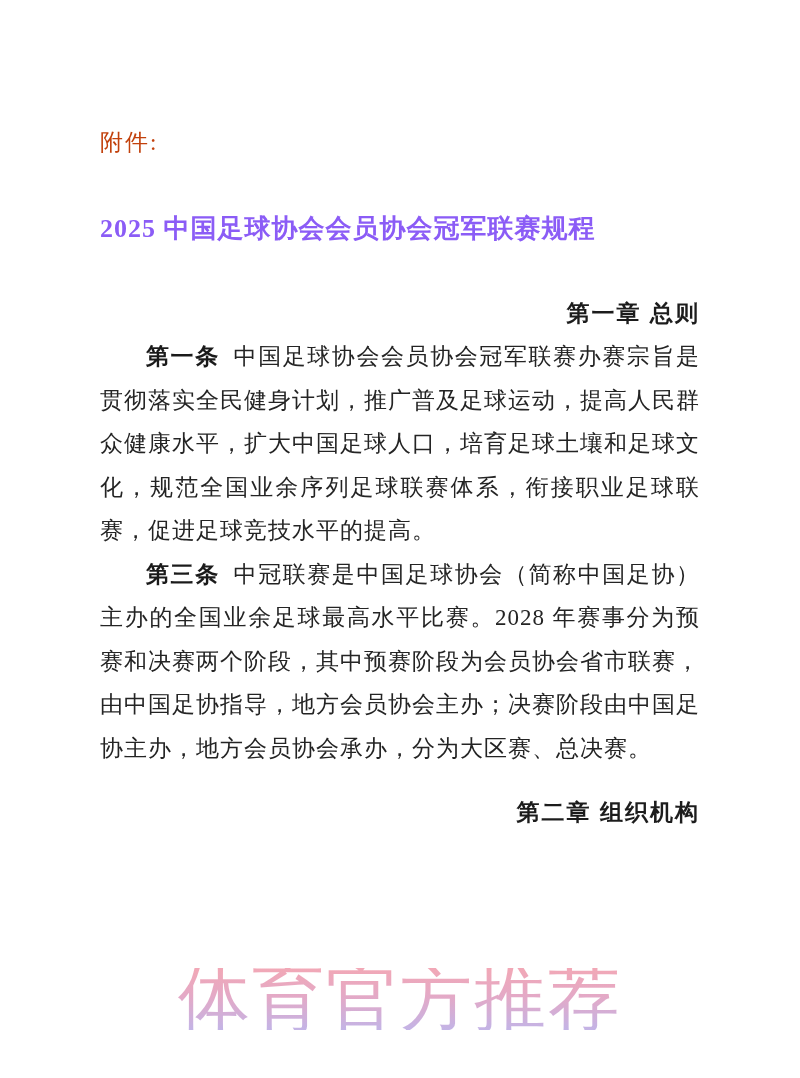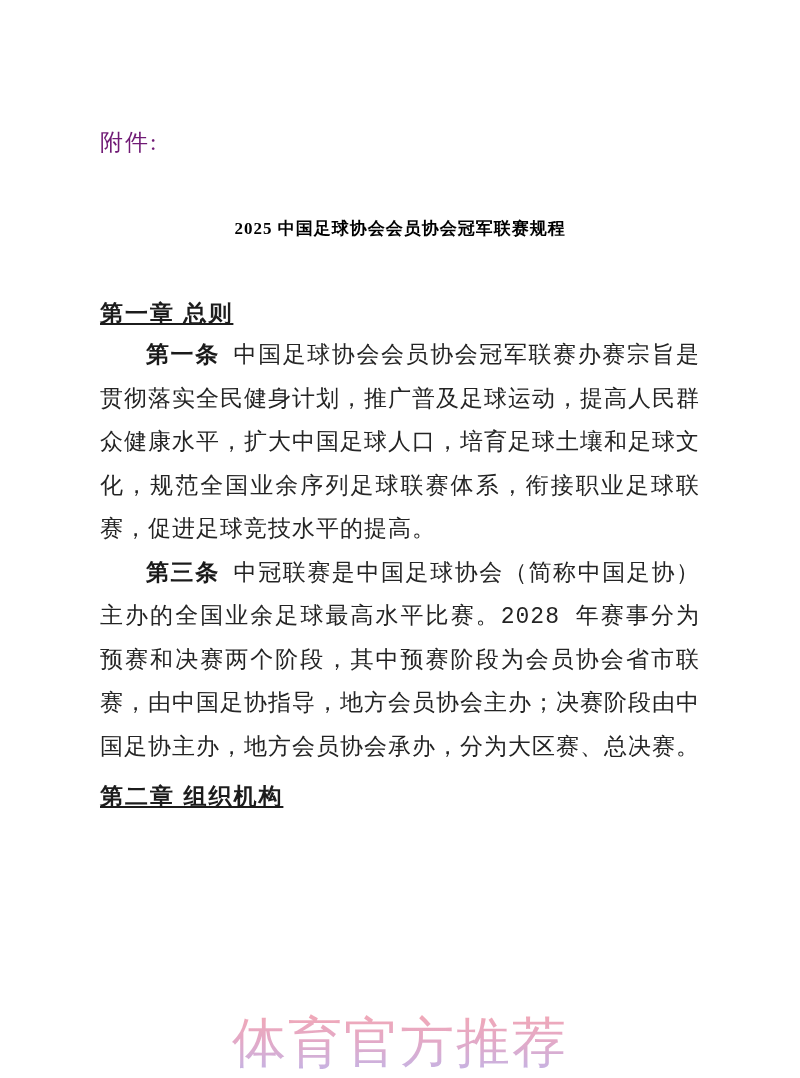--- a/index.html
+++ b/index.html
@@ -16,72 +16,69 @@
     box-sizing: border-box;
     padding: 128px 100px 0 100px;
     overflow: hidden;
     color: #1f1f1f;
     font-family: "Liberation Serif", "DejaVu Serif", serif;
   }
   .attachment {
     font-size: 23px;
     line-height: 30px;
     letter-spacing: 2px;
-    color: #701a75;
+    color: #c2410c;
   }
   .doc-title {
     margin: 55px 0 0 0;
-    text-align: center;
-    font-size: 17px;
+    font-size: 26px;
     line-height: 32px;
     font-weight: bold;
     letter-spacing: 1px;
-    color: #000000;
+    color: #8b5cf6;
     font-family: "Liberation Serif", "DejaVu Serif", serif;
   }
   .chapter-heading {
     margin: 54px 0 0 0;
-    text-align: left;
+    text-align: right;
     font-size: 23px;
     line-height: 28px;
     font-weight: bold;
     letter-spacing: 2px;
     color: #1c1c1c;
     font-family: "Liberation Sans", "DejaVu Sans", sans-serif;
-    text-decoration: underline;
   }
   .chapter-heading.second {
-    margin-top: 12px;
+    margin-top: 28px;
   }
   .body-block {
     margin-top: 8px;
-    font-family: Liberation Mono, monospace;
   }
   .article {
     margin: 0;
     font-size: 23px;
     line-height: 43.5px;
     text-align: justify;
     text-justify: inter-word;
     text-indent: 2em;
     letter-spacing: 1px;
     color: #242424;
   }
   .article .art-num {
     font-weight: bold;
     margin-right: 0.6em;
     color: #1a1a1a;
   }
   .watermark {
     position: absolute;
-    top: 1012px;
+    top: 968px;
     left: 50%;
     transform: translateX(-50%);
     white-space: nowrap;
-    font-size: 54px;
+    font-size: 72px;
     line-height: 62px;
     letter-spacing: 2px;
     font-family: "Liberation Serif", "DejaVu Serif", serif;
     background: linear-gradient(180deg, #f2a8b6 0%, #e4a9c6 45%, #c3b4e6 100%);
     -webkit-background-clip: text;
     background-clip: text;
     color: transparent;
     pointer-events: none;
   }
 </style>

